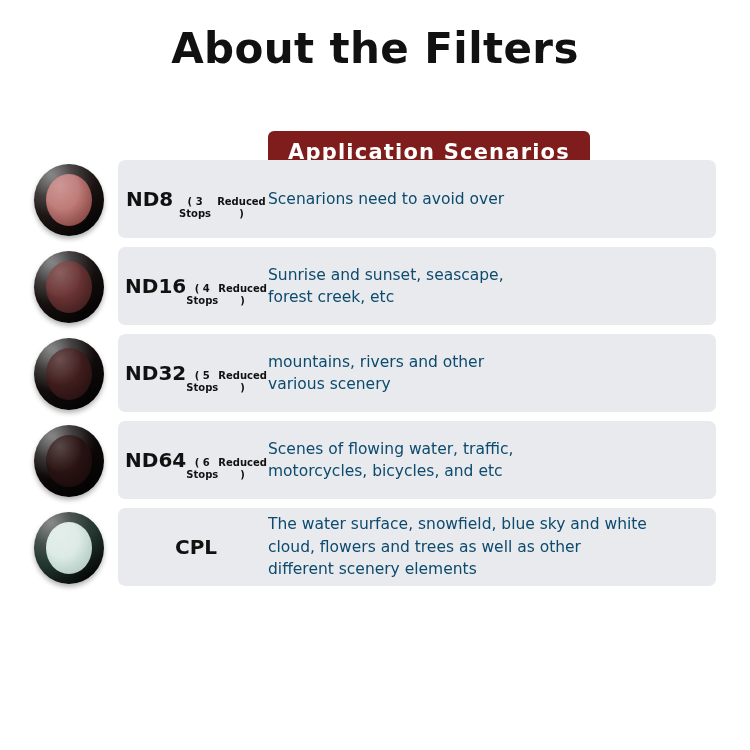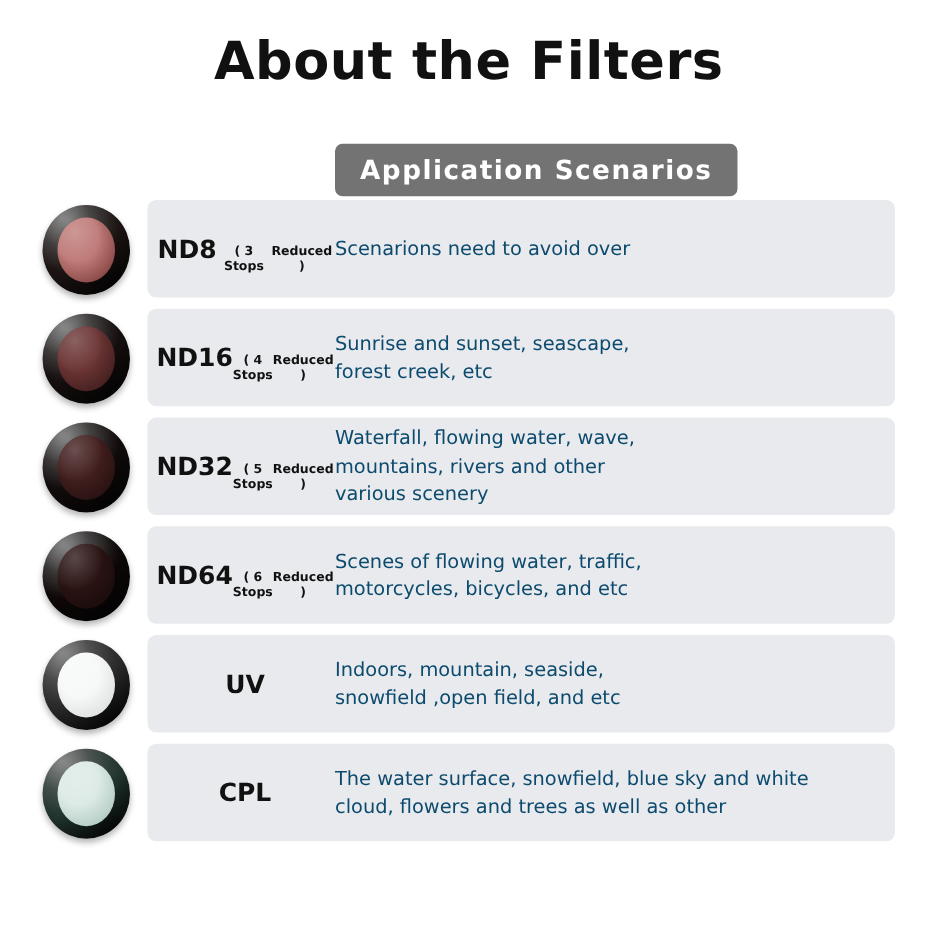--- a/index.html
+++ b/index.html
@@ -175,21 +175,21 @@
   .scenario-cell span {
     display: block;
   }
 </style>
 </head>
 <body style="background: rgb(255, 255, 255);">
 
 <div class="page-title">About the Filters</div>
 
 <div class="header-row">
-  <div class="banner banner-scenarios" style="background: #737373; color: rgb(255, 255, 255);">Application Scenarios</div>
+  <div class="banner banner-scenarios" style="background: #7f1d1d; color: rgb(255, 255, 255); margin-top: 16px;">Application Scenarios</div>
 </div>
 
 <div class="rows" id="rows-container">
     <div class="row">
       <div class="row-bar" style="background: rgb(232, 234, 237);"></div>
       <div class="thumb-wrap">
         <div class="lens" style="background: radial-gradient(100% 100% at 30% 18%, rgb(92, 92, 92) 0%, rgb(28, 20, 19) 58%, rgb(5, 5, 5) 100%);">
           <div class="glass" style="background: radial-gradient(85% 85% at 36% 32%, rgb(190, 122, 119) 0%, rgb(190, 122, 119) 42%, rgb(122, 58, 56) 100%);"></div>
         </div>
       </div>
@@ -230,21 +230,20 @@
           <div class="glass" style="background: radial-gradient(85% 85% at 36% 32%, rgb(66, 30, 30) 0%, rgb(66, 30, 30) 42%, rgb(34, 14, 14) 100%);"></div>
         </div>
       </div>
       <div class="stops-cell">
         <div class="stops-name">ND32</div>
         <div class="stops-sub">( 5 Stops</div>
         <div class="stops-sub">Reduced )</div>
       </div>
       <div class="scenario-cell">
         <div>
-          <span>Waterfall, flowing water, wave,</span>
           <span>mountains, rivers and other</span>
           <span>various scenery</span>
         </div>
       </div>
     </div>
     <div class="row">
       <div class="row-bar" style="background: rgb(232, 234, 237);"></div>
       <div class="thumb-wrap">
         <div class="lens" style="background: radial-gradient(100% 100% at 30% 18%, rgb(92, 92, 92) 0%, rgb(14, 8, 8) 58%, rgb(5, 5, 5) 100%);">
           <div class="glass" style="background: radial-gradient(85% 85% at 36% 32%, rgb(42, 19, 19) 0%, rgb(42, 19, 19) 42%, rgb(23, 10, 10) 100%);"></div>
@@ -258,44 +257,28 @@
       <div class="scenario-cell">
         <div>
           <span>Scenes of flowing water, traffic,</span>
           <span>motorcycles, bicycles, and etc</span>
         </div>
       </div>
     </div>
     <div class="row">
       <div class="row-bar" style="background: rgb(232, 234, 237);"></div>
       <div class="thumb-wrap">
-        <div class="lens" style="background: radial-gradient(100% 100% at 30% 18%, rgb(92, 92, 92) 0%, rgb(42, 42, 42) 58%, rgb(5, 5, 5) 100%);">
-          <div class="glass" style="background: radial-gradient(85% 85% at 36% 32%, rgb(247, 249, 248) 0%, rgb(247, 249, 248) 42%, rgb(216, 220, 219) 100%);"></div>
-        </div>
-      </div>
-      <div class="stops-cell single">
-        <div class="stops-name">UV</div>
-      </div>
-      <div class="scenario-cell">
-        <div>
-          <span>Indoors, mountain, seaside,</span>
-          <span>snowfield ,open field, and etc</span>
-        </div>
-      </div>
-    </div>
-    <div class="row">
-      <div class="row-bar" style="background: rgb(232, 234, 237);"></div>
-      <div class="thumb-wrap">
         <div class="lens" style="background: radial-gradient(100% 100% at 30% 18%, rgb(92, 92, 92) 0%, rgb(34, 54, 48) 58%, rgb(5, 5, 5) 100%);">
           <div class="glass" style="background: radial-gradient(85% 85% at 36% 32%, rgb(220, 234, 229) 0%, rgb(220, 234, 229) 42%, rgb(169, 196, 188) 100%);"></div>
         </div>
       </div>
       <div class="stops-cell single">
         <div class="stops-name">CPL</div>
       </div>
       <div class="scenario-cell">
         <div>
           <span>The water surface, snowfield, blue sky and white</span>
           <span>cloud, flowers and trees as well as other</span>
+          <span>different scenery elements</span>
         </div>
       </div>
     </div>
   </div>
 
 </body></html>

